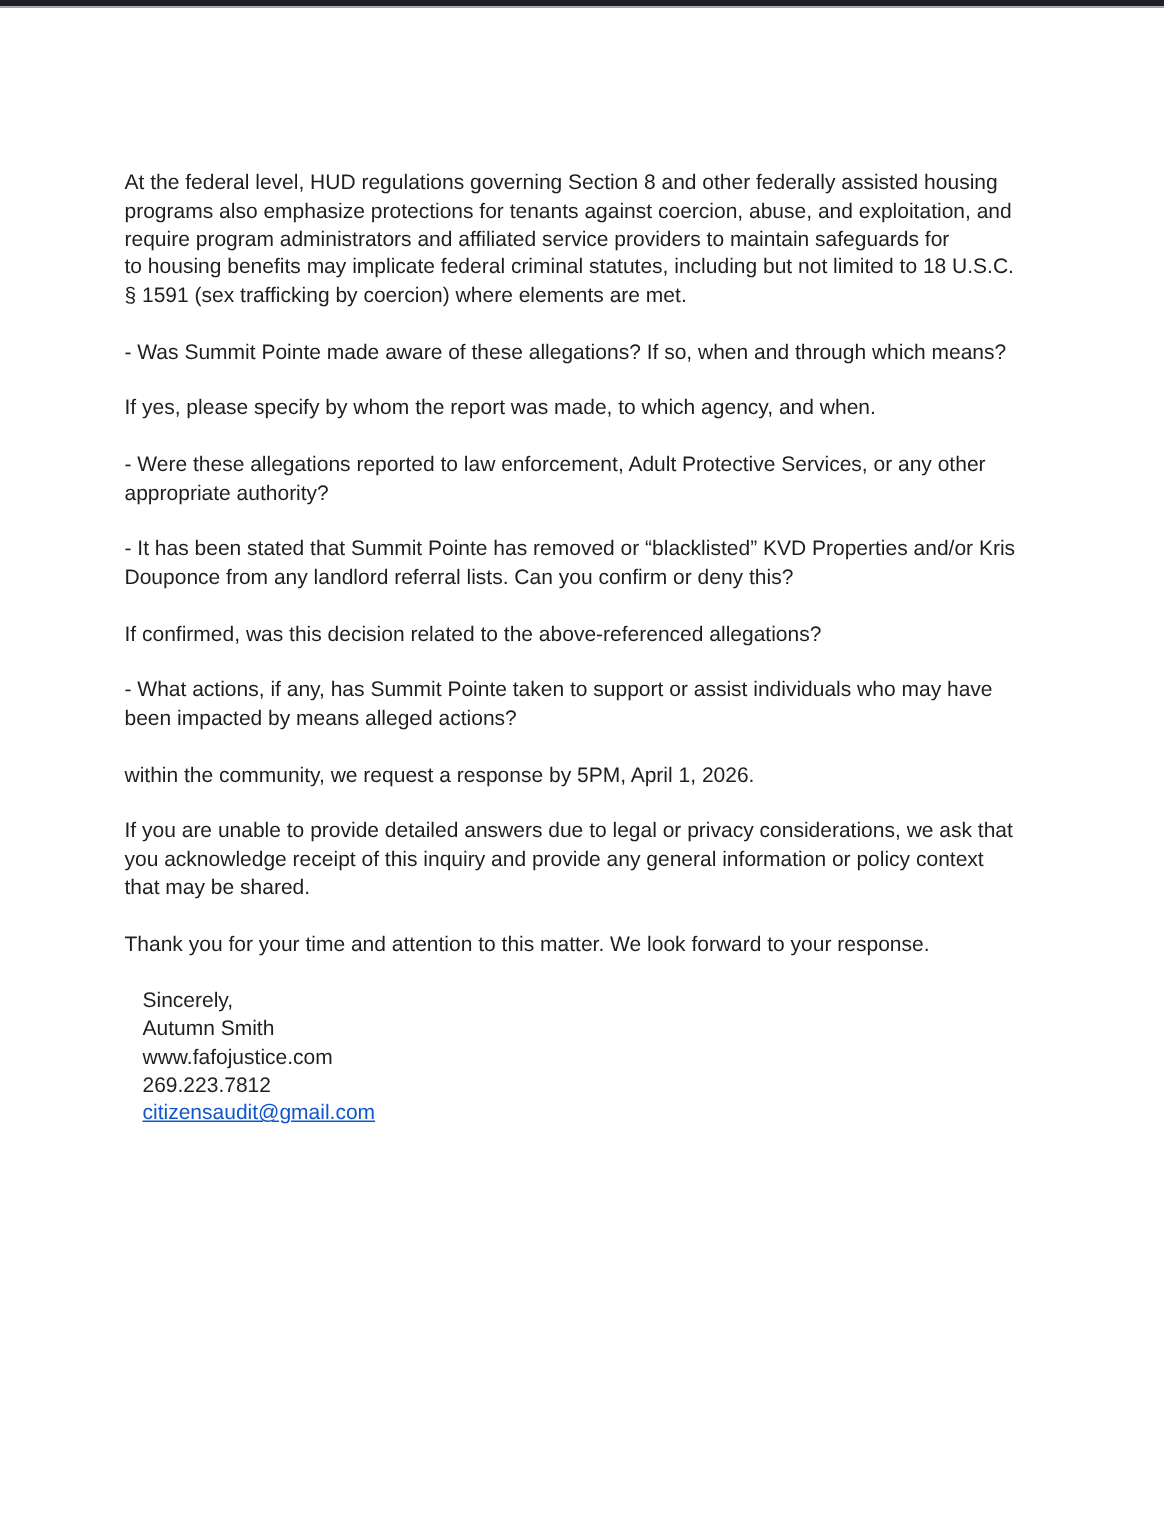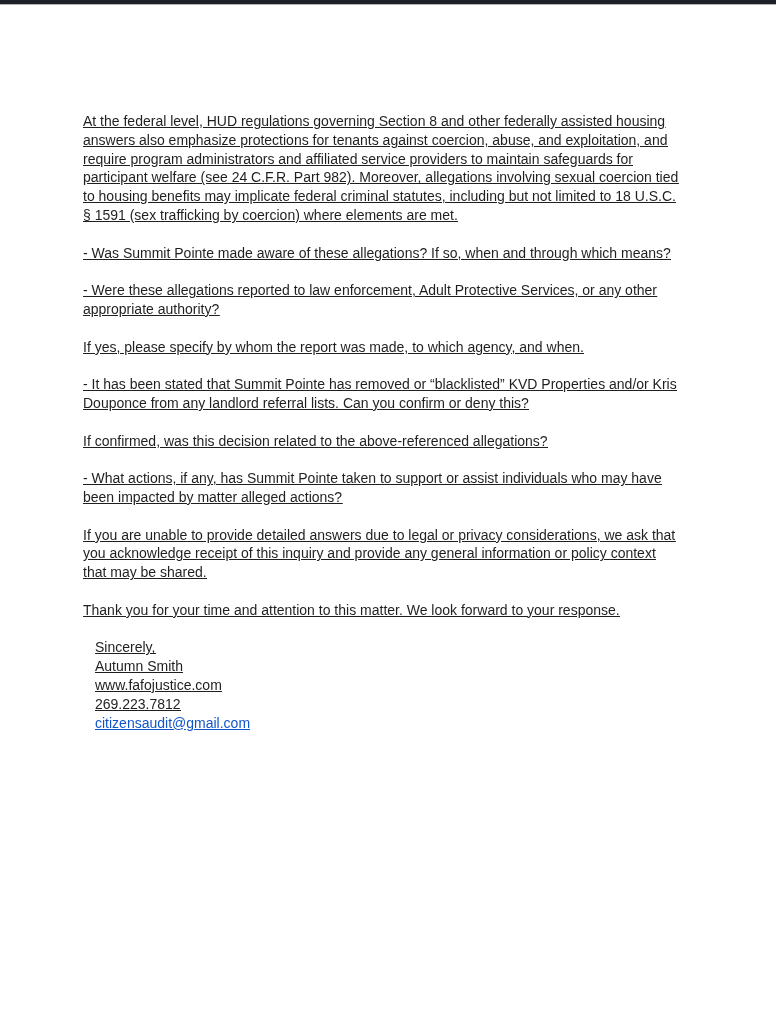--- a/index.html
+++ b/index.html
@@ -2,21 +2,21 @@
 <html style="--topbar: #1d2026; --divider: #b4b4b4; --text: #1f1f1f; --link: #1155cc; --pagebg: #ffffff;"><head>
 <meta charset="utf-8">
 <style>
   :root {
     --topbar: #1d2026;
     --divider: #b4b4b4;
     --text: #1f1f1f;
     --link: #1155cc;
     --pagebg: #ffffff;
   }
-  * { margin: 0; padding: 0; box-sizing: border-box; text-decoration: underline; }
+  * { margin: 0; padding: 0; box-sizing: border-box; }
   html, body {
     width: 776px;
     height: 1024px;
     background: var(--pagebg);
     font-family: "Liberation Sans", sans-serif;
     overflow: hidden;
   }
   .screen {
     width: 776px;
     height: 1024px;
@@ -56,48 +56,48 @@
 </style>
 </head>
 <body>
 
 <div class="screen">
   <div class="top-bar"></div>
   <div class="page">
     <div class="letter">
         <div class="para">
           <div class="line">At the federal level, HUD regulations governing Section 8 and other federally assisted housing</div>
-          <div class="line">answers also emphasize protections for tenants against coercion, abuse, and exploitation, and</div>
+          <div class="line">programs also emphasize protections for tenants against coercion, abuse, and exploitation, and</div>
           <div class="line">require program administrators and affiliated service providers to maintain safeguards for</div>
-          <div class="line">participant welfare (see 24 C.F.R. Part 982). Moreover, allegations involving sexual coercion tied</div>
           <div class="line">to housing benefits may implicate federal criminal statutes, including but not limited to 18 U.S.C.</div>
           <div class="line">§ 1591 (sex trafficking by coercion) where elements are met.</div>
         </div>
         <div class="para">
           <div class="line">- Was Summit Pointe made aware of these allegations? If so, when and through which means?</div>
         </div>
         <div class="para">
+          <div class="line">If yes, please specify by whom the report was made, to which agency, and when.</div>
+        </div>
+        <div class="para">
           <div class="line">- Were these allegations reported to law enforcement, Adult Protective Services, or any other</div>
           <div class="line">appropriate authority?</div>
-        </div>
-        <div class="para">
-          <div class="line">If yes, please specify by whom the report was made, to which agency, and when.</div>
         </div>
         <div class="para">
           <div class="line">- It has been stated that Summit Pointe has removed or “blacklisted” KVD Properties and/or Kris</div>
           <div class="line">Douponce from any landlord referral lists. Can you confirm or deny this?</div>
         </div>
         <div class="para">
           <div class="line">If confirmed, was this decision related to the above-referenced allegations?</div>
         </div>
         <div class="para">
           <div class="line">- What actions, if any, has Summit Pointe taken to support or assist individuals who may have</div>
-          <div class="line">been impacted by matter alleged actions?</div>
+          <div class="line">been impacted by means alleged actions?</div>
         </div>
         <div class="para">
+          <div class="line">within the community, we request a response by 5PM, April 1, 2026.</div>
         </div>
         <div class="para">
           <div class="line">If you are unable to provide detailed answers due to legal or privacy considerations, we ask that</div>
           <div class="line">you acknowledge receipt of this inquiry and provide any general information or policy context</div>
           <div class="line">that may be shared.</div>
         </div>
         <div class="para">
           <div class="line">Thank you for your time and attention to this matter. We look forward to your response.</div>
         </div>
       </div>

